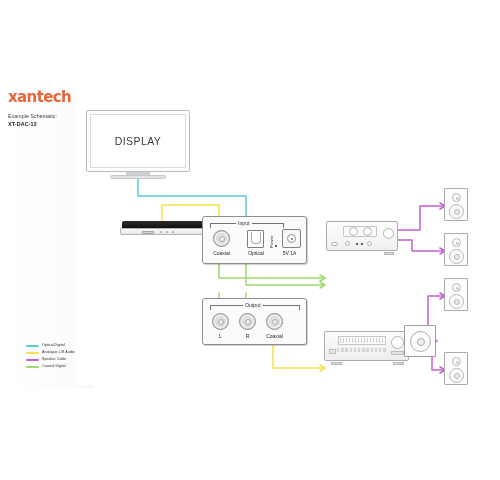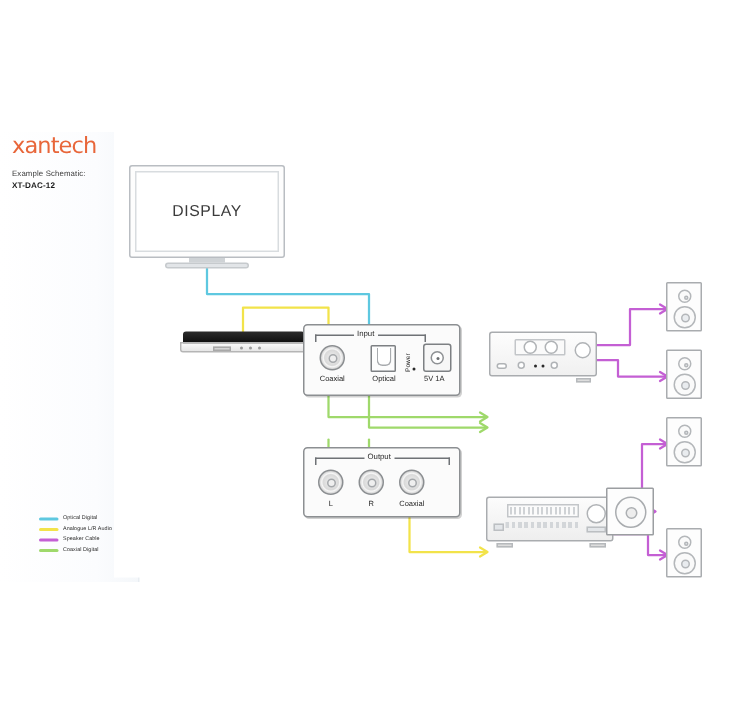--- a/index.html
+++ b/index.html
@@ -12,21 +12,21 @@
   #root{position:relative;width:500px;height:480px;background:#fff;}
 
   
   .info-col{
     position:absolute;left:0;top:88px;width:92px;height:300px;
     background:linear-gradient(90deg,#ffffff 0%,#fbfcfe 70%,#f4f7fa 100%);
     border-right:1px solid #e8edf2;
   }
   .logo{
     position:absolute;left:8px;top:0px;
-    font-size:15px;font-weight:normal;letter-spacing:-0.6px;
+    font-size:15px;font-weight:bold;letter-spacing:-0.6px;
     color:#e8663a;font-family:"DejaVu Sans", sans-serif;
   }
   .sub-line1{
     position:absolute;left:8px;top:25px;font-size:5.2px;color:#3a3a3a;
     letter-spacing:.1px;white-space:nowrap;
   }
   .sub-line2{
     position:absolute;left:8px;top:33px;font-size:5.4px;color:#1a1a1a;
     font-weight:bold;letter-spacing:.1px;white-space:nowrap;
   }

